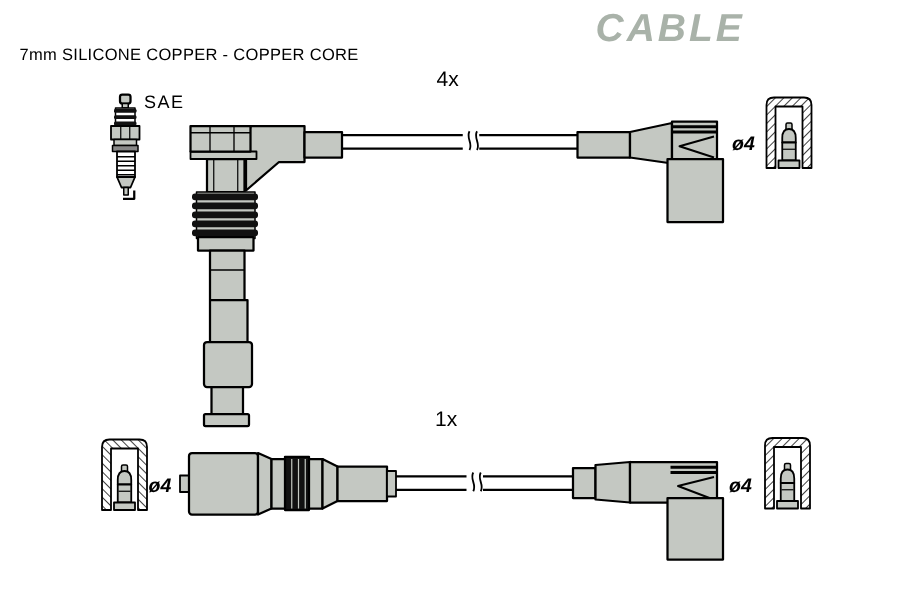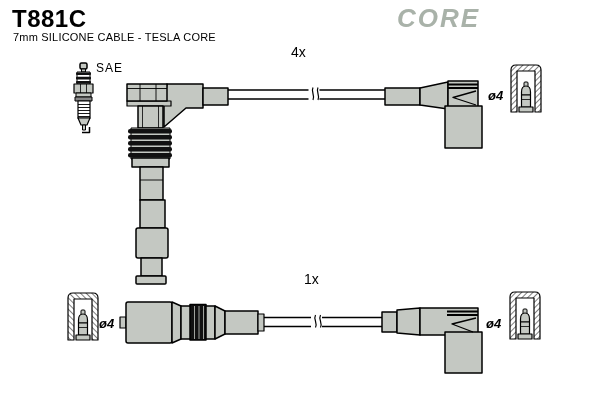--- a/index.html
+++ b/index.html
@@ -9,21 +9,21 @@
   }
   .label{position:absolute;color:#000;white-space:nowrap;line-height:1;}
   .title{left:12px;top:7px;font-size:24px;font-weight:bold;letter-spacing:.5px;}
   .subtitle{left:13px;top:32px;font-size:11px;letter-spacing:.2px;}
   .brand{
     left:397px;top:5px;font-size:26px;font-weight:bold;font-style:italic;
     color:#a9b2a9;letter-spacing:2px;
   }
   .qty{font-size:14px;}
   .qty-upper{left:291px;top:45px;}
-  .qty-lower{left:304px;top:272px;text-align:center;}
+  .qty-lower{left:290px;top:272px;text-align:center;}
   .dia{font-size:13px;font-weight:bold;font-style:italic;margin-top:29px;}
   .dia-tr{left:488px;top:60px;}
   .dia-bl{left:99px;top:288px;}
   .dia-br{left:486px;top:288px;}
   .sae{left:96px;top:62px;font-size:12px;letter-spacing:1px;}
   svg{position:absolute;left:0;top:0;}
 </style>
 </head>
 <body>
 
@@ -139,23 +139,22 @@
       </g>
 
       <use href="#xsec" x="511" y="65"></use>
       <g transform="translate(98,293) scale(-1,1)">
         <use href="#xsec"></use>
       </g>
       <use href="#xsec" x="510" y="292"></use>
     </g>
   </svg>
 
-  <div class="label title">T881C</div>
-  <div class="label subtitle">7mm SILICONE CABLE - TESLA CORE</div>
-  <div class="label brand">CORE</div>
+  <div class="label subtitle">7mm SILICONE COPPER - COPPER CORE</div>
+  <div class="label brand">CABLE</div>
 
   <div class="label sae">SAE</div>
   <div class="label qty qty-upper">4x</div>
   <div class="label qty qty-lower">1x</div>
 
   <div class="label dia dia-tr">ø4</div>
   <div class="label dia dia-bl">ø4</div>
   <div class="label dia dia-br">ø4</div>
 </div>
 

